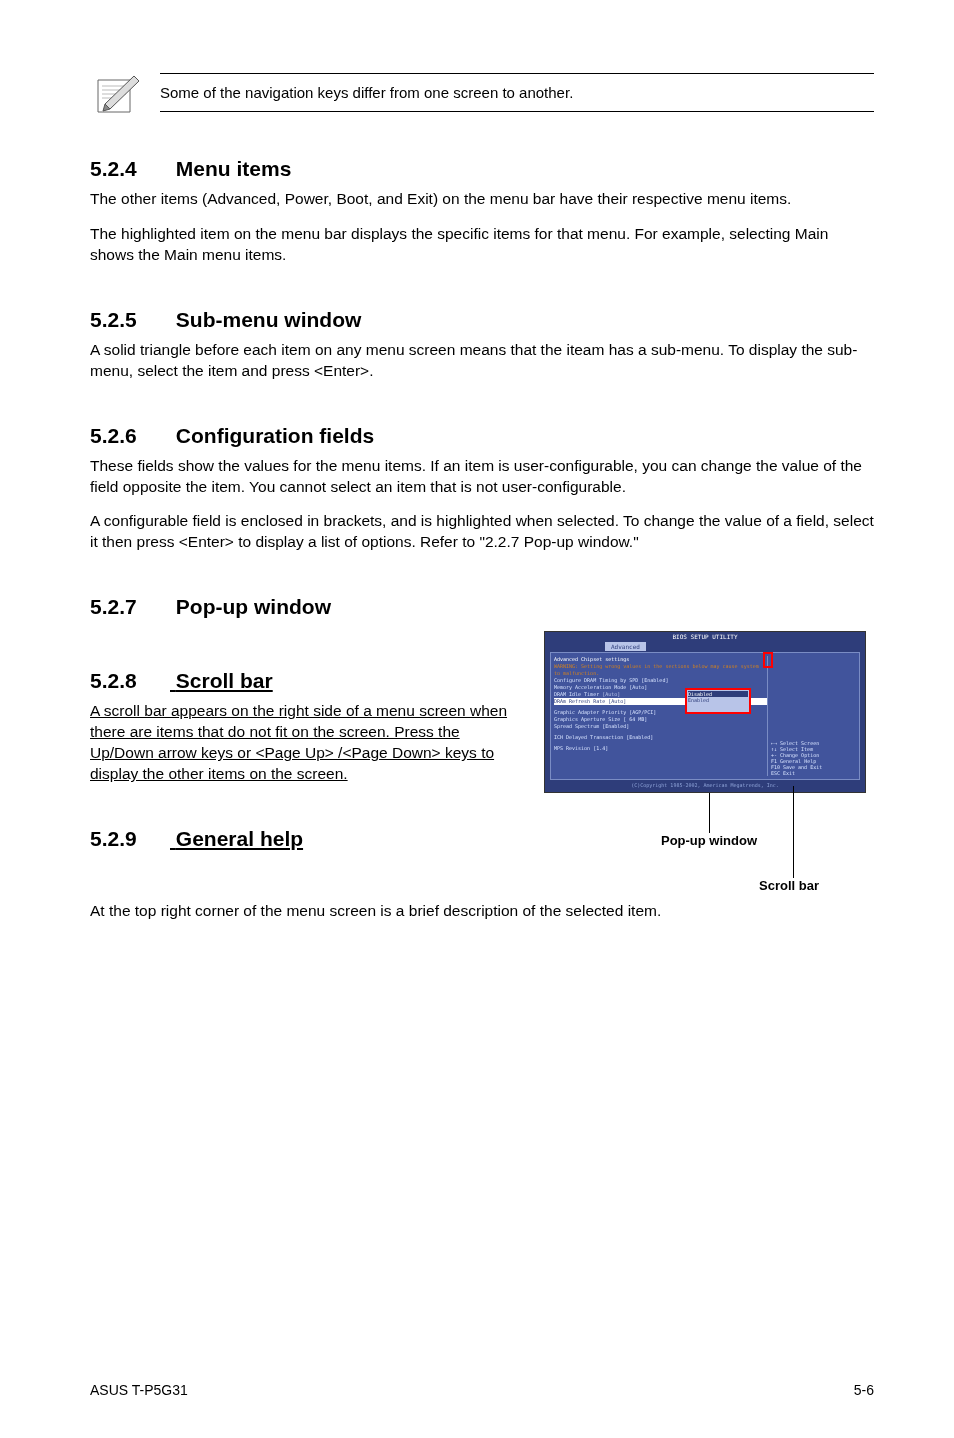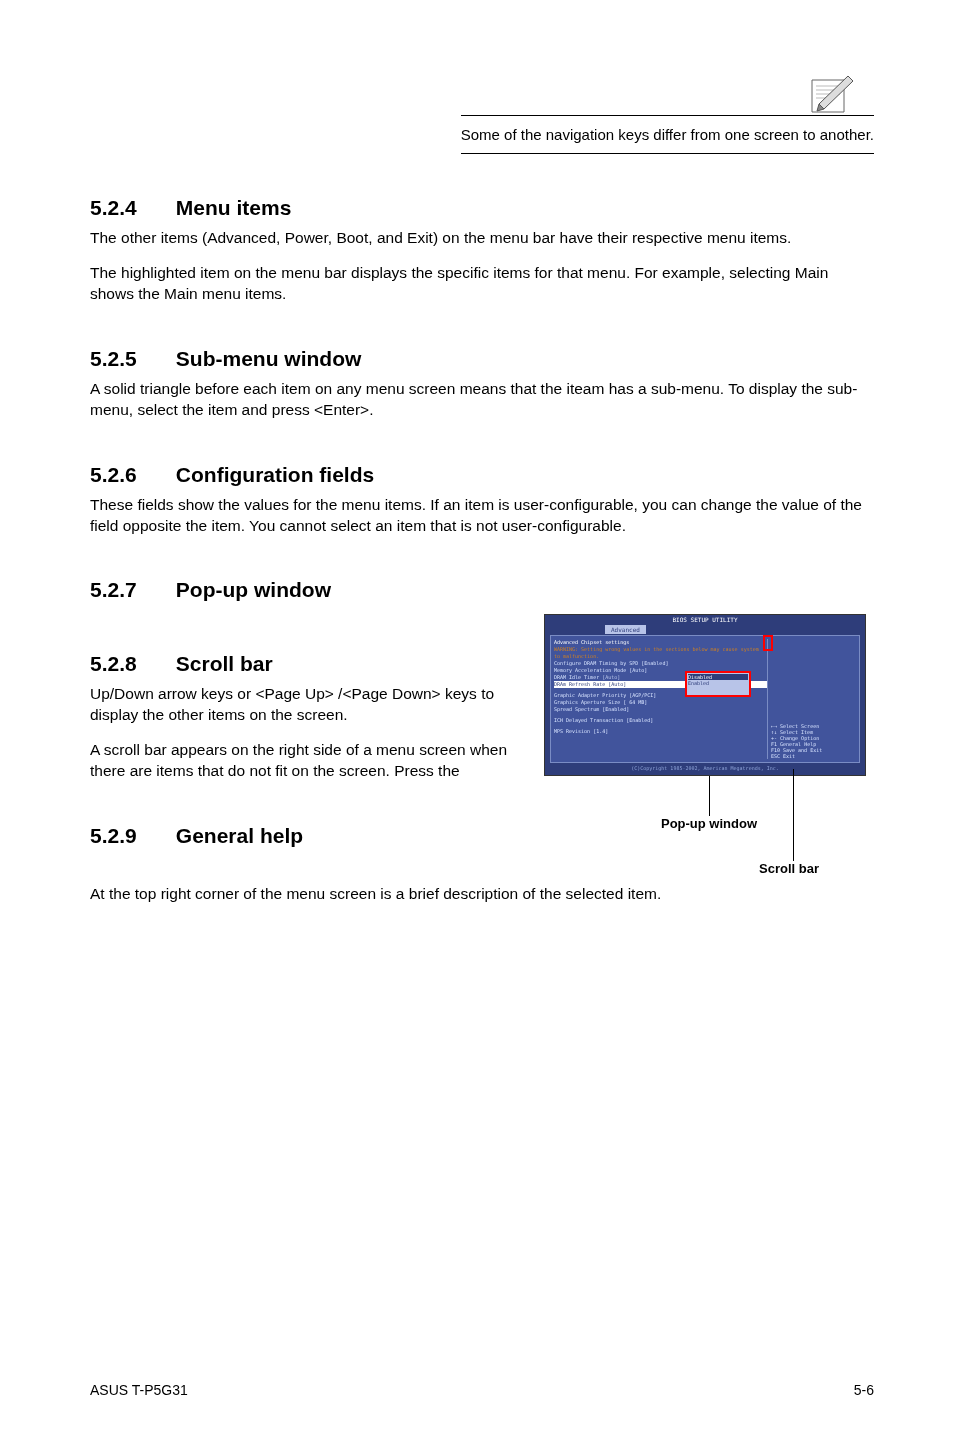--- a/index.html
+++ b/index.html
@@ -11,23 +11,22 @@
     width: 954px;
   }
   .page {
     padding: 70px 80px 40px 90px;
     box-sizing: border-box;
     min-height: 1438px;
     position: relative;
   }
   .note-block {
     display: flex;
-    align-items: flex-end;
+    align-items: center;
     margin-bottom: 12px;
-    flex-direction: column;
   }
   .note-icon {
     width: 55px;
     height: 45px;
     flex-shrink: 0;
     margin-right: 15px;
     position: relative;
   }
   .note-icon svg { width: 100%; height: 100%; }
   .note-text-wrap {
@@ -49,21 +48,21 @@
   }
   p.body {
     font-size: 15.5px;
     line-height: 1.35;
     margin: 8px 0 14px 0;
   }
   .two-col {
     display: flex;
     gap: 10px;
   }
-  .two-col .left { flex: 1; }
+  .two-col .left { flex: 1; text-decoration: underline; }
   .two-col .right {
     width: 330px;
     flex-shrink: 0;
     padding-top: 4px;
   }
   .bios-img {
     border: 1px solid #333;
     background: #2e3d7a;
     width: 320px;
     height: 160px;
@@ -195,34 +194,35 @@
     <span class="num">5.2.5</span>
     <span>Sub-menu window</span>
   </h2>
   <p class="body">A solid triangle before each item on any menu screen means that the iteam has a sub-menu. To display the sub-menu, select the item and press &lt;Enter&gt;.</p>
 
   <h2 class="section">
     <span class="num">5.2.6</span>
     <span>Configuration fields</span>
   </h2>
   <p class="body">These fields show the values for the menu items. If an item is user-configurable, you can change the value of the field opposite the item. You cannot select an item that is not user-configurable.</p>
+  <p class="body">A configurable field is enclosed in brackets, and is highlighted when selected. To change the value of a field, select it then press &lt;Enter&gt; to display a list of options. Refer to "2.2.7 Pop-up window."</p>
 
   <h2 class="section">
     <span class="num">5.2.7</span>
     <span>Pop-up window</span>
   </h2>
 
   <div class="two-col">
     <div class="left">
       <h2 class="section">
         <span class="num">5.2.8</span>
         <span>Scroll bar</span>
       </h2>
+      <p class="body" style="margin-bottom:0">A scroll bar appears on the right side of a menu screen when there are items that do not fit on the screen. Press the</p>
       <p class="body" style="margin-top:0">Up/Down arrow keys or &lt;Page Up&gt; /&lt;Page Down&gt; keys to display the other items on the screen.</p>
-      <p class="body" style="margin-bottom:0">A scroll bar appears on the right side of a menu screen when there are items that do not fit on the screen. Press the</p>
 
       <h2 class="section">
         <span class="num">5.2.9</span>
         <span>General help</span>
       </h2>
     </div>
 
     <div class="right">
       <div class="bios-img">
         <div class="bios-title">BIOS SETUP UTILITY</div>

